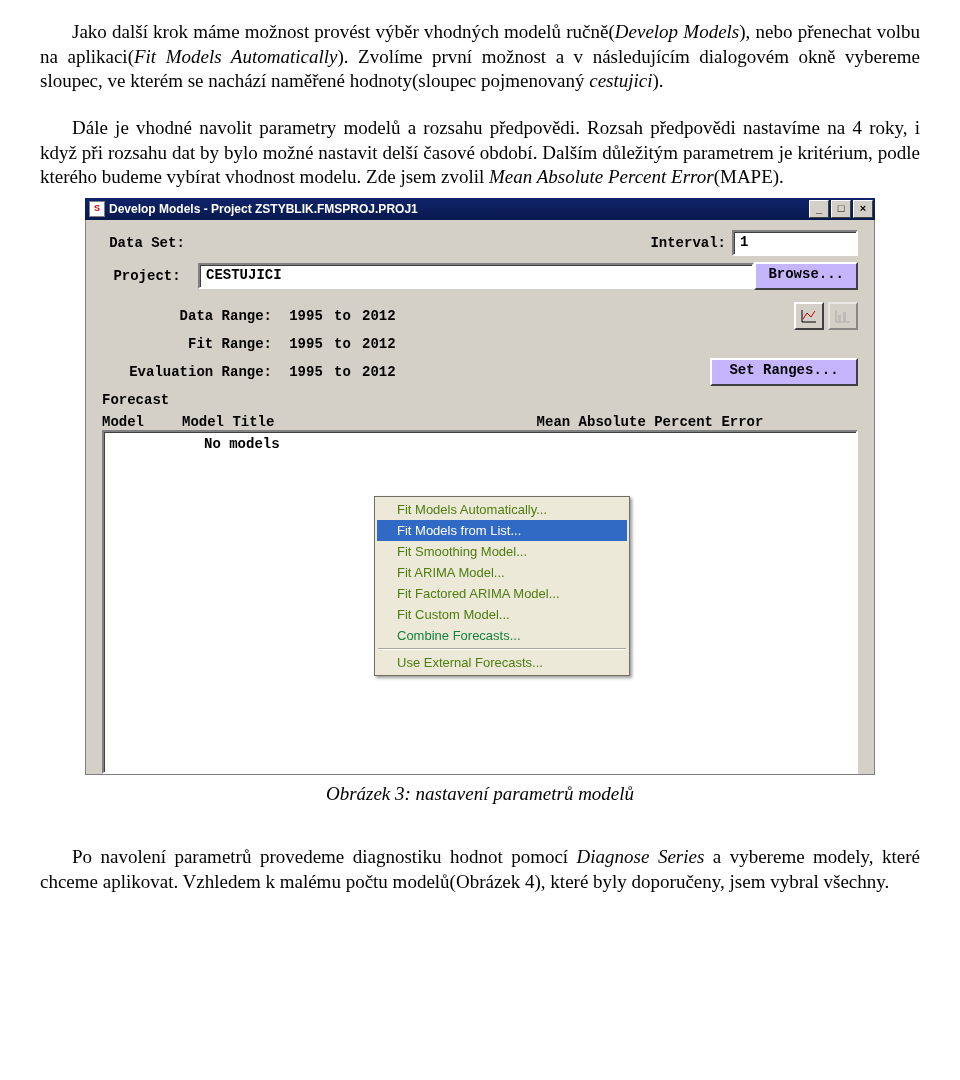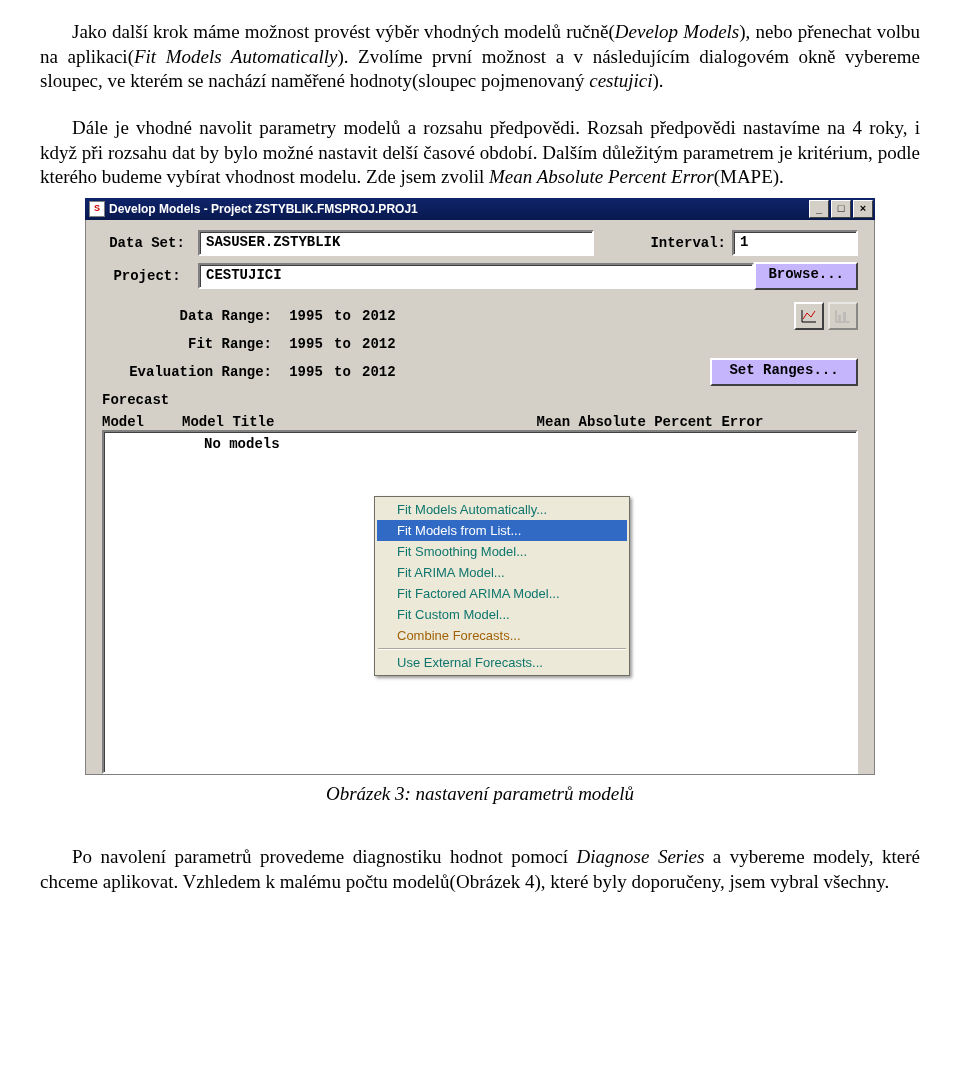--- a/index.html
+++ b/index.html
@@ -133,29 +133,29 @@
     width:250px;
     background:#ece9d8;
     border:1px solid #716f64;
     box-shadow:2px 2px 3px rgba(0,0,0,0.4);
     font-family: Tahoma, Arial, sans-serif;
     font-size:13px;
     padding:2px;
   }
   .menu .mi {
     padding:3px 18px 3px 20px;
-    color:#0f766e;
+    color:#4d7c0f;
     white-space:nowrap;
   }
   .menu .mi.sel {
     background:#316ac5;
     color:#ffffff;
   }
   .menu .mi.disabled {
-    color:#a16207;
+    color:#15803d;
   }
   .menu .sep {
     height:1px;
     margin:2px 1px;
     background:#aca899;
     border-bottom:1px solid #fff;
   }
   .range-val { display:inline-block;width:56px;text-align:center;font-weight:bold;}
 </style>
 </head>
@@ -179,21 +179,20 @@
     <span style="width:14px;height:14px;background:#fff;border:1px solid #808080;margin-right:4px;font-size:9px;line-height:12px;text-align:center;color:#c00;">S</span>
     <span class="title-text">Develop Models - Project ZSTYBLIK.FMSPROJ.PROJ1</span>
     <span class="tb-btn">_</span>
     <span class="tb-btn">□</span>
     <span class="tb-btn">×</span>
   </div>
   <div class="client">
 
     <div class="row">
       <span class="lbl-field-short">Data Set:</span>
-      <div class="sunken" style="width:380px;">SASUSER.ZSTYBLIK</div>
       <span style="flex:1"></span>
       <span style="margin-right:6px;">Interval:</span>
       <div class="sunken" style="width:110px;">1</div>
     </div>
 
     <div class="row">
       <span class="lbl-field-short">Project:</span>
       <div class="sunken" style="width:540px;">CESTUJICI</div>
       <span style="flex:1"></span>
       <div class="btn">Browse...</div>

